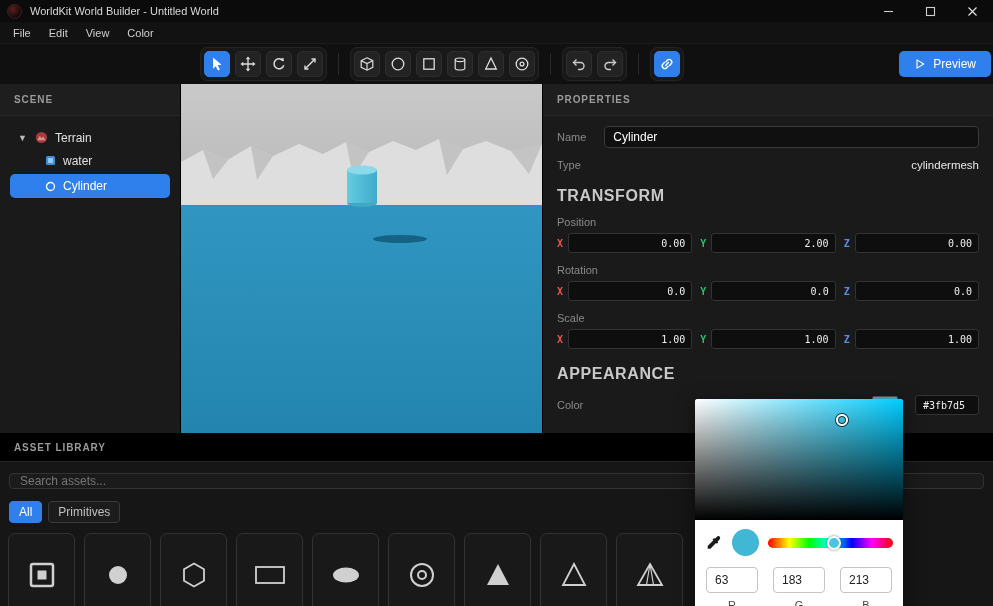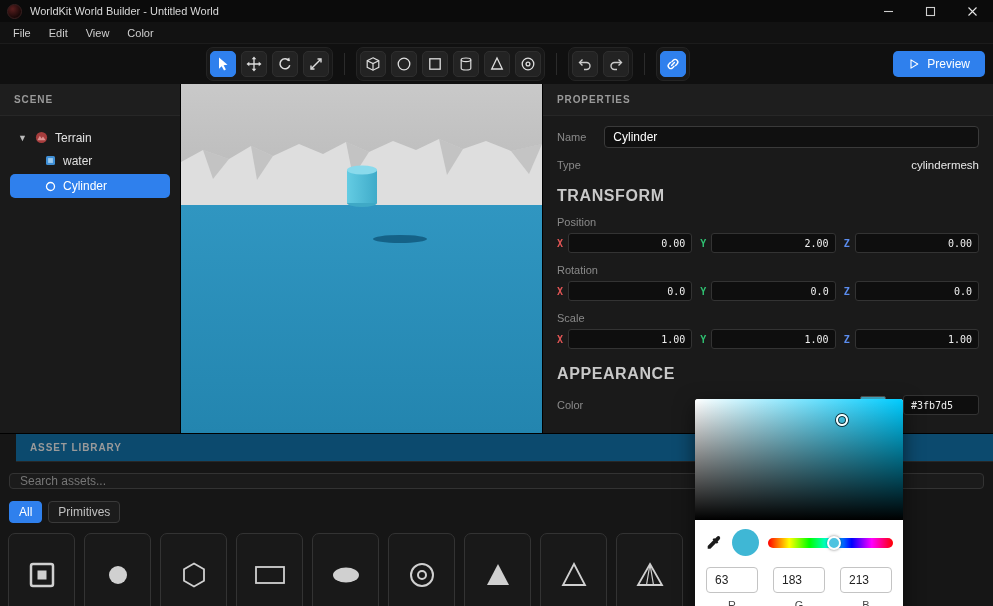--- a/index.html
+++ b/index.html
@@ -14,21 +14,21 @@
   .titlebar { height: 22px; background: #0b0b0b; display: flex; align-items: center; padding-left: 7px; }
   .logo { width: 15px; height: 15px; border-radius: 50%; background: radial-gradient(circle at 35% 30%, #5a1f1f, #1a0808 70%); border: 1px solid #3a2020; flex: 0 0 auto; }
   .win-title { font-size: 11px; color: #d8d8d8; margin-left: 8px; flex: 1; }
   .win-controls { display: flex; height: 100%; }
   .win-btn { width: 42px; height: 100%; display: flex; align-items: center; justify-content: center; color: #cfcfcf; }
   .win-btn svg { display: block; }
   
   .menubar { height: 22px; background: #121212; display: flex; align-items: center; padding: 0 4px; border-bottom: 1px solid #1c1c1c; }
   .menu-item { font-size: 11px; color: #cfcfcf; padding: 3px 9px; border-radius: 3px; }
   
-  .toolbar { height: 40px; background: #101010; display: flex; align-items: center; padding: 0 8px; }
+  .toolbar { height: 40px; background: #101010; display: flex; align-items: center; padding: 0 2px; }
   .tool-groups { display: flex; align-items: center; gap: 11px; margin-left: 198px; }
   .tool-group { display: flex; gap: 5px; background: #181818; border: 1px solid #242424; border-radius: 7px; padding: 3px; }
   .tool-btn { width: 26px; height: 26px; border-radius: 5px; background: #232323; border: 1px solid #2e2e2e; display: flex; align-items: center; justify-content: center; }
   .tool-btn.active { background: #2f80ed; border-color: #2f80ed; }
   .tool-btn svg { display: block; }
   .tb-divider { width: 1px; height: 22px; background: #2b2b2b; }
   .preview-btn { margin-left: auto; display: flex; align-items: center; gap: 7px; background: #2f80ed; color: #fff; font-size: 12px; padding: 6px 15px; border-radius: 5px; }
   
   .main { display: flex; height: 349px; }
   .panel-strip { height: 32px; line-height: 31px; padding: 0 14px; font-size: 10px; font-weight: bold; letter-spacing: 0.9px; color: #9a9a9a; background: #1e1e1e; border-bottom: 1px solid #272727; }
@@ -52,24 +52,24 @@
   .type-value { font-size: 11.5px; color: #e8e8e8; }
   .section-h { font-size: 16px; font-weight: bold; letter-spacing: 0.6px; color: #c9c9c9; margin-top: 16px; }
   .vec-label { margin-top: 11px; }
   .vec-row { display: flex; gap: 8px; margin-top: 5px; }
   .vec-group { flex: 1; display: flex; align-items: center; gap: 5px; }
   .axis { font-size: 10px; font-weight: bold; font-family: "DejaVu Sans Mono", monospace; }
   .axis.x { color: #e25555; } .axis.y { color: #2fbf71; } .axis.z { color: #5b8def; }
   .num-input { width: 100%; min-width: 0; height: 20px; background: #0e0e0e; border: 1px solid #333; border-radius: 3px; color: #f0f0f0; font-size: 10px; font-family: "DejaVu Sans Mono", monospace; text-align: right; padding: 0 6px; }
   .row-color { display: flex; align-items: center; margin-top: 12px; }
   .swatch { width: 26px; height: 19px; border-radius: 2px; border: 1px solid #555; margin-left: auto; }
-  .hex-input { width: 76px; height: 20px; background: #0e0e0e; border: 1px solid #333; border-radius: 3px; color: #eee; font-size: 10px; font-family: "DejaVu Sans Mono", monospace; padding: 0 7px; margin-left: 17px; }
+  .hex-input { width: 64px; height: 20px; background: #0e0e0e; border: 1px solid #333; border-radius: 3px; color: #eee; font-size: 10px; font-family: "DejaVu Sans Mono", monospace; padding: 0 7px; margin-left: 17px; }
   
   .assets { height: 173px; background: #161616; border-top: 1px solid #000; display: flex; flex-direction: column; overflow: hidden; }
-  .assets .panel-strip { height: 28px; line-height: 27px; background: #0c4a6e; margin-left: 16px; }
+  .assets .panel-strip { height: 28px; line-height: 27px; background: #000000; }
   .search-input { margin: 11px 9px 0; height: 28px; background: #1b1b1b; border: 1px solid #333; border-radius: 4px; color: #e6e6e6; font-size: 12px; padding: 0 10px; font-family: "Liberation Sans", sans-serif; }
   .search-input::placeholder { color: #767676; }
   .chips { display: flex; gap: 6px; margin: 12px 9px 0; }
   .chip { font-size: 12px; padding: 3px 9px; border-radius: 4px; border: 1px solid #3a3a3a; color: #c0c0c0; background: #1c1c1c; }
   .chip.active { background: #2f80ed; border-color: #2f80ed; color: #fff; }
   .tiles { display: flex; gap: 9px; margin: 10px 8px 0; }
   .tile { width: 67px; height: 84px; background: #191919; border: 1px solid #333; border-radius: 7px; display: flex; align-items: center; justify-content: center; flex: 0 0 auto; }
   .tile svg { display: block; }
   
   .picker { position: absolute; left: 695px; top: 399px; width: 208px; background: #fff; border-radius: 3px; box-shadow: 0 6px 20px rgba(0,0,0,.55); z-index: 20; padding-bottom: 10px; }

